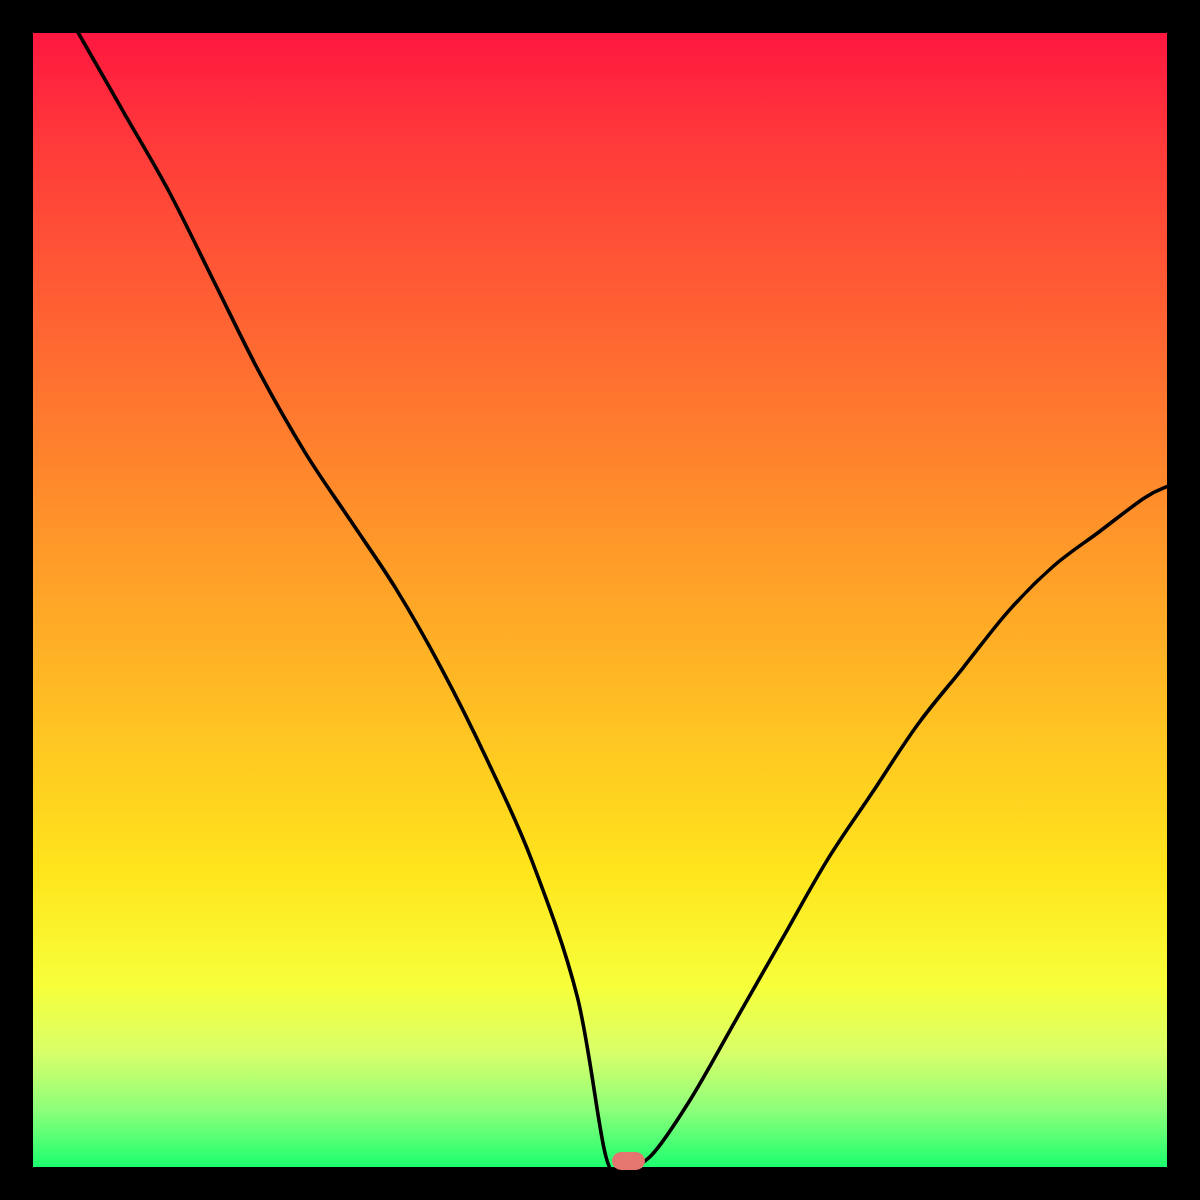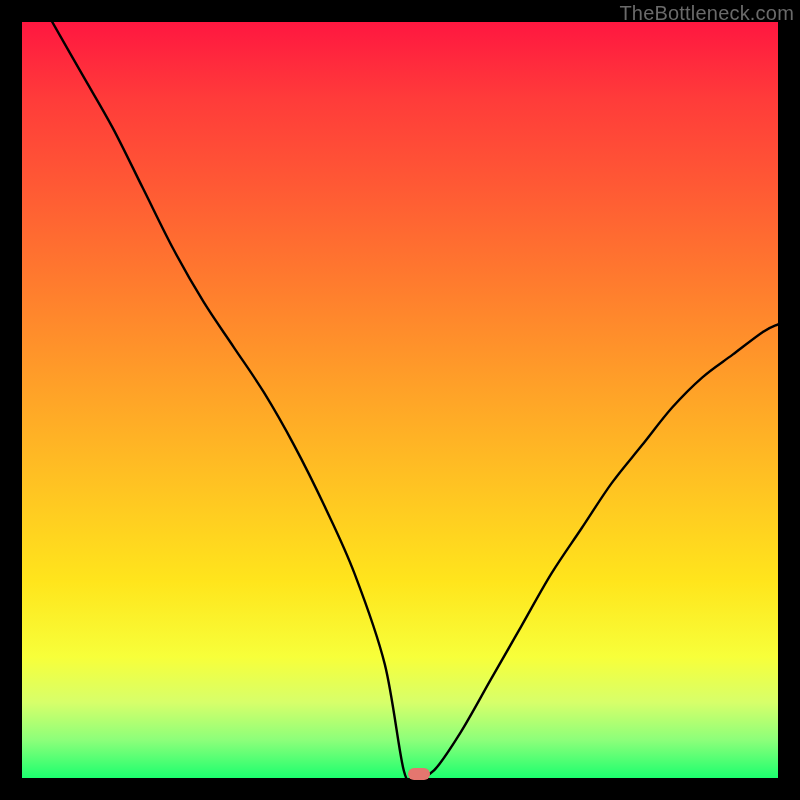--- a/index.html
+++ b/index.html
@@ -66,14 +66,13 @@
 </head>
 <body>
 
 <div id="frame">
   <div id="plot">
     <svg id="curve" viewBox="0 0 756 756" preserveAspectRatio="none">
       <path id="curve-path" fill="none" stroke="#000" stroke-width="2.4" stroke-linejoin="round" stroke-linecap="round" d="M 30.24 0.00 C 35.28 8.82 50.40 35.28 60.48 52.92 C 70.56 70.56 80.64 86.94 90.72 105.84 C 100.80 124.74 110.88 146.16 120.96 166.32 C 131.04 186.48 141.12 207.90 151.20 226.80 C 161.28 245.70 171.36 263.34 181.44 279.72 C 191.52 296.10 201.60 309.96 211.68 325.08 C 221.76 340.20 231.84 354.06 241.92 370.44 C 252.00 386.82 262.08 404.46 272.16 423.36 C 282.24 442.26 292.32 462.42 302.40 483.84 C 312.48 505.26 322.56 525.42 332.64 551.88 C 342.72 578.34 354.69 609.84 362.88 642.60 C 371.07 675.36 376.74 729.54 381.78 748.44 C 386.82 767.34 388.08 756.00 393.12 756.00 C 398.16 756.00 404.46 756.00 412.02 748.44 C 419.58 740.88 429.03 725.76 438.48 710.64 C 447.93 695.52 458.64 675.36 468.72 657.72 C 478.80 640.08 488.88 622.44 498.96 604.80 C 509.04 587.16 519.12 568.26 529.20 551.88 C 539.28 535.50 549.36 521.64 559.44 506.52 C 569.52 491.40 579.60 475.02 589.68 461.16 C 599.76 447.30 609.84 435.96 619.92 423.36 C 630.00 410.76 640.08 396.90 650.16 385.56 C 660.24 374.22 670.32 364.14 680.40 355.32 C 690.48 346.50 700.56 340.20 710.64 332.64 C 720.72 325.08 733.32 315.00 740.88 309.96 C 748.44 304.92 753.48 303.66 756.00 302.40"></path>
     </svg>
     <div id="marker" style="left: 385.9px; top: 746.22px; background: rgb(228, 118, 111);"></div>
   </div>
-  <div id="watermark">TheBottleneck.com</div>
 </div>
 
 </body></html>

